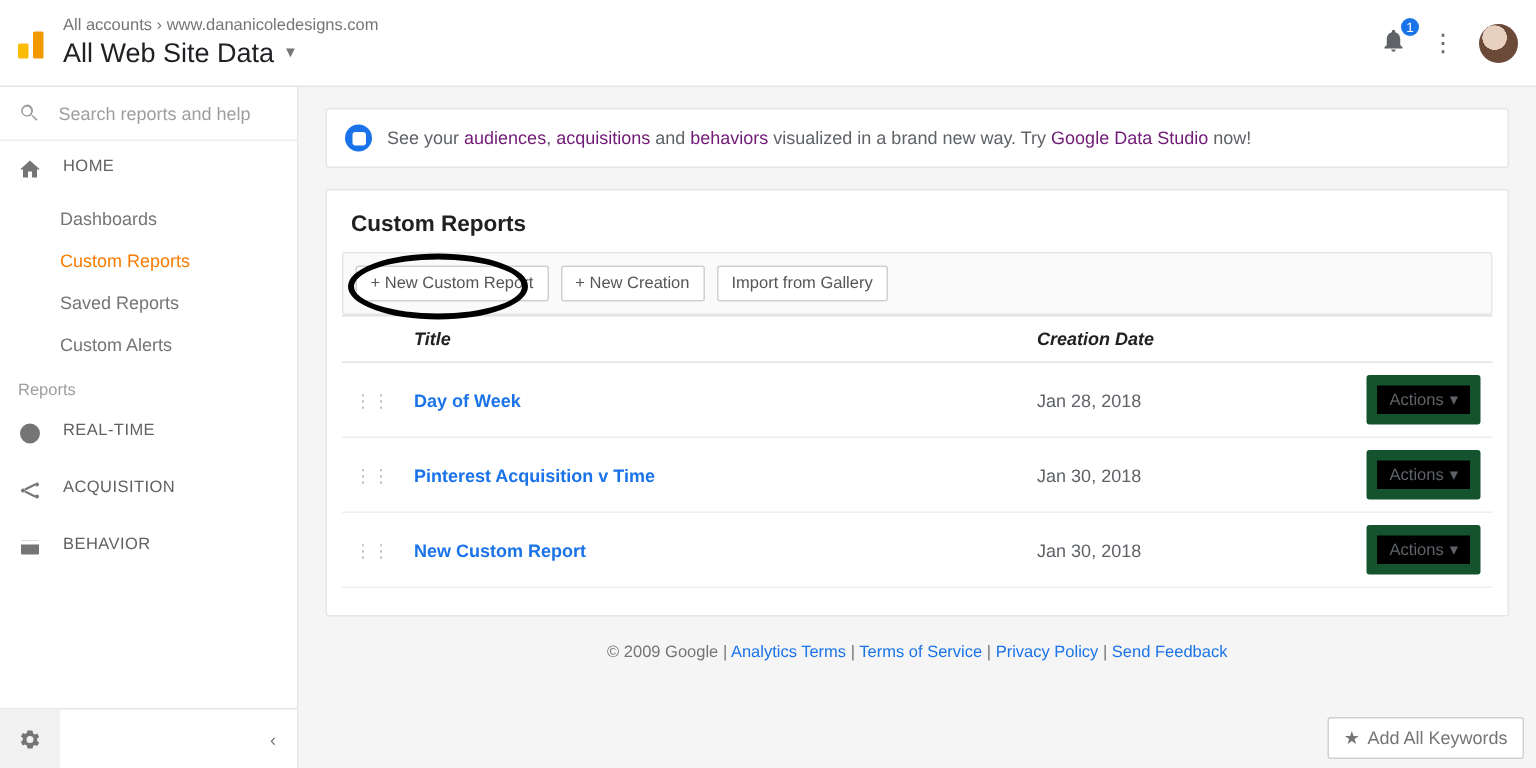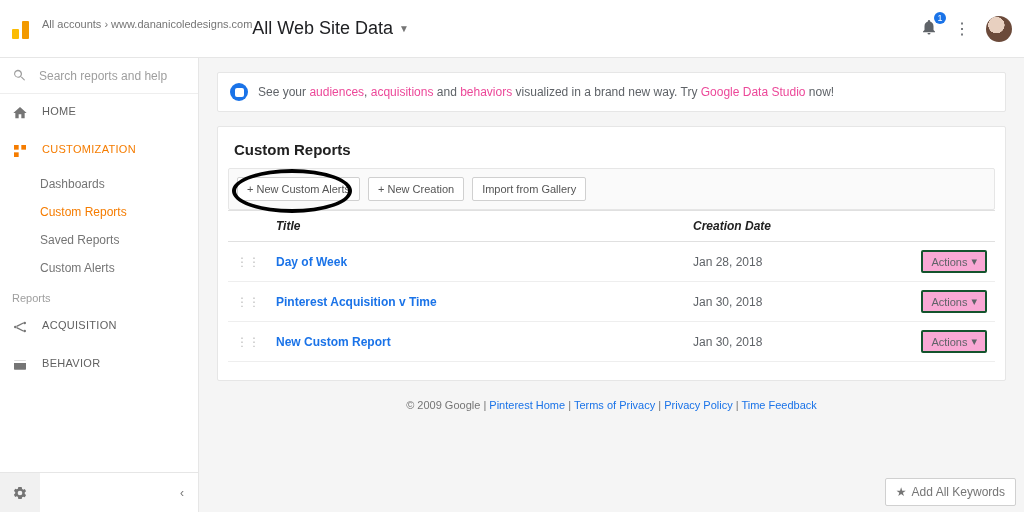--- a/index.html
+++ b/index.html
@@ -3,21 +3,21 @@
 <meta charset="utf-8">
 <style>
   * { box-sizing: border-box; margin: 0; padding: 0; font-family: Arial, Helvetica, sans-serif; }
   body { background: #f5f5f5; width: 1024px; height: 512px; overflow: hidden; position: relative; color: #5f6368; font-size: 12px; }
   .topbar { display: flex; align-items: center; height: 58px; background: #fff; border-bottom: 1px solid #e6e6e6; padding: 0 12px; }
   .logo { width: 20px; height: 20px; margin-right: 10px; position: relative; }
   .logo .b1 { position: absolute; left: 0; bottom: 0; width: 7px; height: 10px; background: #fbbc04; border-radius: 1px; }
   .logo .b2 { position: absolute; left: 10px; bottom: 0; width: 7px; height: 18px; background: #f29900; border-radius: 1px; }
   .breadcrumb { font-size: 11px; color: #757575; margin-bottom: 2px; }
   .view-title { font-size: 18px; color: #202124; font-weight: 400; }
-  .titlewrap { display: flex; flex-direction: row; justify-content: center; }
+  .titlewrap { display: flex; flex-direction: column; justify-content: center; }
   .view-row { display: flex; align-items: center; }
   .caret { margin-left: 6px; color: #757575; font-size: 10px; }
   .top-right { margin-left: auto; display: flex; align-items: center; gap: 16px; }
   .bell { position: relative; color: #5f6368; }
   .bell .badge { position: absolute; top: -6px; right: -8px; background: #1a73e8; color: #fff; font-size: 9px; width: 12px; height: 12px; border-radius: 50%; display: flex; align-items: center; justify-content: center; }
   .dots { color: #5f6368; font-size: 16px; }
   .avatar { width: 26px; height: 26px; border-radius: 50%; background: radial-gradient(circle at 40% 35%, #e8d0c0 35%, #6b4a3a 36%); }
   .main { display: flex; height: calc(512px - 58px); }
   .sidebar { width: 199px; background: #fff; border-right: 1px solid #e6e6e6; position: relative; }
   .search-row { display: flex; align-items: center; padding: 10px 12px; border-bottom: 1px solid #eee; color: #9e9e9e; font-size: 12px; }
@@ -29,32 +29,32 @@
   .nav-sub { padding: 7px 12px 7px 40px; font-size: 12px; color: #757575; cursor: pointer; }
   .nav-sub.selected { color: #f57c00; }
   .section-label { padding: 10px 12px 4px; color: #9e9e9e; font-size: 11px; }
   .side-bottom { position: absolute; bottom: 0; left: 0; right: 0; display: flex; height: 40px; border-top: 1px solid #e6e6e6; }
   .side-bottom .gear { width: 40px; display: flex; align-items: center; justify-content: center; background: #f1f1f1; }
   .side-bottom .collapse { flex: 1; display: flex; align-items: center; justify-content: flex-end; padding-right: 14px; color: #757575; }
   .content { flex: 1; padding: 14px 18px; overflow: auto; position: relative; }
   .banner { background: #fff; border: 1px solid #e6e6e6; border-radius: 2px; padding: 10px 12px; display: flex; align-items: center; margin-bottom: 14px; }
   .banner-ico { width: 18px; height: 18px; border-radius: 50%; background: #1a73e8; margin-right: 10px; display: flex; align-items: center; justify-content: center; }
   .banner-ico .inner { width: 9px; height: 9px; background: #fff; border-radius: 2px; }
-  .banner a { color: #ec4899; text-decoration: none; }
+  .banner a { color: #701a75; text-decoration: none; }
   .card { background: #fff; border: 1px solid #e6e6e6; border-radius: 2px; padding: 0 0 18px 0; }
   .card h2 { font-size: 15px; font-weight: 700; color: #212121; padding: 14px 16px 10px; }
   .btnbar { border: 1px solid #e6e6e6; margin: 0 10px; padding: 8px; background: #fafafa; display: flex; gap: 8px; border-radius: 2px; }
   .btn { border: 1px solid #d0d0d0; background: #fff; padding: 5px 9px; font-size: 11px; color: #555; border-radius: 2px; cursor: pointer; }
   .circle { position: absolute; border: 4px solid #000; border-radius: 50%; width: 120px; height: 44px; pointer-events: none; }
   table { width: calc(100% - 20px); margin: 0 10px; border-collapse: collapse; }
   th { text-align: left; font-size: 12px; font-weight: 700; color: #212121; padding: 8px 8px; border-bottom: 1px solid #e0e0e0; border-top: 1px solid #e0e0e0; font-style: italic; }
   td { padding: 8px 8px; border-bottom: 1px solid #eee; font-size: 12px; }
   td.link { color: #1a73e8; font-weight: 600; cursor: pointer; margin-left: 24px; }
   .drag { color: #bdbdbd; width: 14px; }
-  .actions { border: 2px solid #14532d; background: #f9a8d4; padding: 3px 8px; font-size: 11px; border-radius: 2px; cursor: pointer; display: inline-flex; align-items: center; gap: 4px; float: right; }
+  .actions { border: 7px solid #14532d; background: #000000; padding: 3px 8px; font-size: 11px; border-radius: 2px; cursor: pointer; display: inline-flex; align-items: center; gap: 4px; float: right; }
   .footer { text-align: center; margin-top: 18px; font-size: 11px; color: #757575; }
   .footer a { color: #1a73e8; text-decoration: none; }
   .addkw { position: absolute; right: 8px; bottom: 6px; border: 1px solid #d0d0d0; background: #fff; padding: 6px 10px; font-size: 12px; color: #757575; border-radius: 2px; display: flex; align-items: center; gap: 5px; }
 </style>
 </head>
 <body>
 
 <div class="topbar">
   <div class="logo">
       <div class="b1"></div>
@@ -91,33 +91,31 @@
           <path fill="#9e9e9e" d="M15.5 14h-.79l-.28-.27a6.471 6.471 0 001.57-5.34C15.27 5.01 12.47 2.5 9.24 2.82 4.7 3.27 1.94 8.3 4.19 12.19c1.37 2.37 4.02 3.72 6.7 3.31a6.45 6.45 0 003.34-1.57l.27.28v.79l5 4.99L20.99 19l-4.99-5zm-6 0C7.01 14 5 11.99 5 9.5S7.01 5 9.5 5 14 7.01 14 9.5 11.99 14 9.5 14z"></path>
         </svg>
       <span>Search reports and help</span>
     </div>
     <div class="nav-item">
       <svg class="ico" width="16" height="16" viewBox="0 0 24 24">
           <path d="M10 20v-6h4v6h5v-8h3L12 3 2 12h3v8z"></path>
         </svg>
       <span>HOME</span>
     </div>
-    <div class="nav-item active">
-      <svg class="ico" width="16" height="16" viewBox="0 0 24 24" fill="#f57c00">
-          <rect x="3" y="3" width="7" height="7"></rect>
-          <rect x="14" y="3" width="7" height="7"></rect>
-          <rect x="3" y="14" width="7" height="7"></rect>
-        </svg>
-      <span>CUSTOMIZATION</span>
-    </div>
     <div class="nav-sub">Dashboards</div>
     <div class="nav-sub selected">Custom Reports</div>
     <div class="nav-sub">Saved Reports</div>
     <div class="nav-sub">Custom Alerts</div>
     <div class="section-label">Reports</div>
+    <div class="nav-item">
+      <svg class="ico" width="16" height="16" viewBox="0 0 24 24">
+          <path d="M12 2a10 10 0 100 20 10 10 0 000-20zm1 11h5v-2h-4V6h-2v7z"></path>
+        </svg>
+      <span>REAL-TIME</span>
+    </div>
     <div class="nav-item">
       <svg class="ico" width="16" height="16" viewBox="0 0 24 24">
           <circle cx="5" cy="12" r="2"></circle>
           <circle cx="19" cy="6" r="2"></circle>
           <circle cx="19" cy="18" r="2"></circle>
           <path d="M7 11l10-5M7 13l10 5" stroke="#757575" stroke-width="2"></path>
         </svg>
       <span>ACQUISITION</span>
     </div>
     <div class="nav-item">
@@ -143,21 +141,21 @@
           <div class="inner"></div>
         </div>
       <div>
         <span>See your </span><a>audiences</a><span>, </span><a>acquisitions</a><span> and </span><a>behaviors</a><span> visualized in a brand new way. Try </span><a>Google Data Studio</a><span> now!</span>
       </div>
     </div>
 
     <div class="card" style="position:relative;">
       <h2>Custom Reports</h2>
       <div class="btnbar">
-        <button class="btn">+ New Custom Alerts</button>
+        <button class="btn">+ New Custom Report</button>
         <button class="btn">+ New Creation</button>
         <button class="btn">Import from Gallery</button>
       </div>
       <div class="circle" style="left:14px; top:42px;"></div>
       <table>
         <thead>
           <tr>
             <th style="width:18px;"></th>
             <th>Title</th>
             <th style="width:220px;">Creation Date</th>
@@ -197,24 +195,24 @@
                   <span>▾</span>
                 </span>
               </td>
           </tr>
         </tbody>
       </table>
     </div>
 
     <div class="footer">
       <span>© 2009 Google</span> |
-      <a>Pinterest Home</a> |
-      <a>Terms of Privacy</a> |
+      <a>Analytics Terms</a> |
+      <a>Terms of Service</a> |
       <a>Privacy Policy</a> |
-      <a>Time Feedback</a>
+      <a>Send Feedback</a>
     </div>
   </div>
 </div>
 
 <div class="addkw">
   <span>★</span>
   <span>Add All Keywords</span>
 </div>
 
 </body></html>

